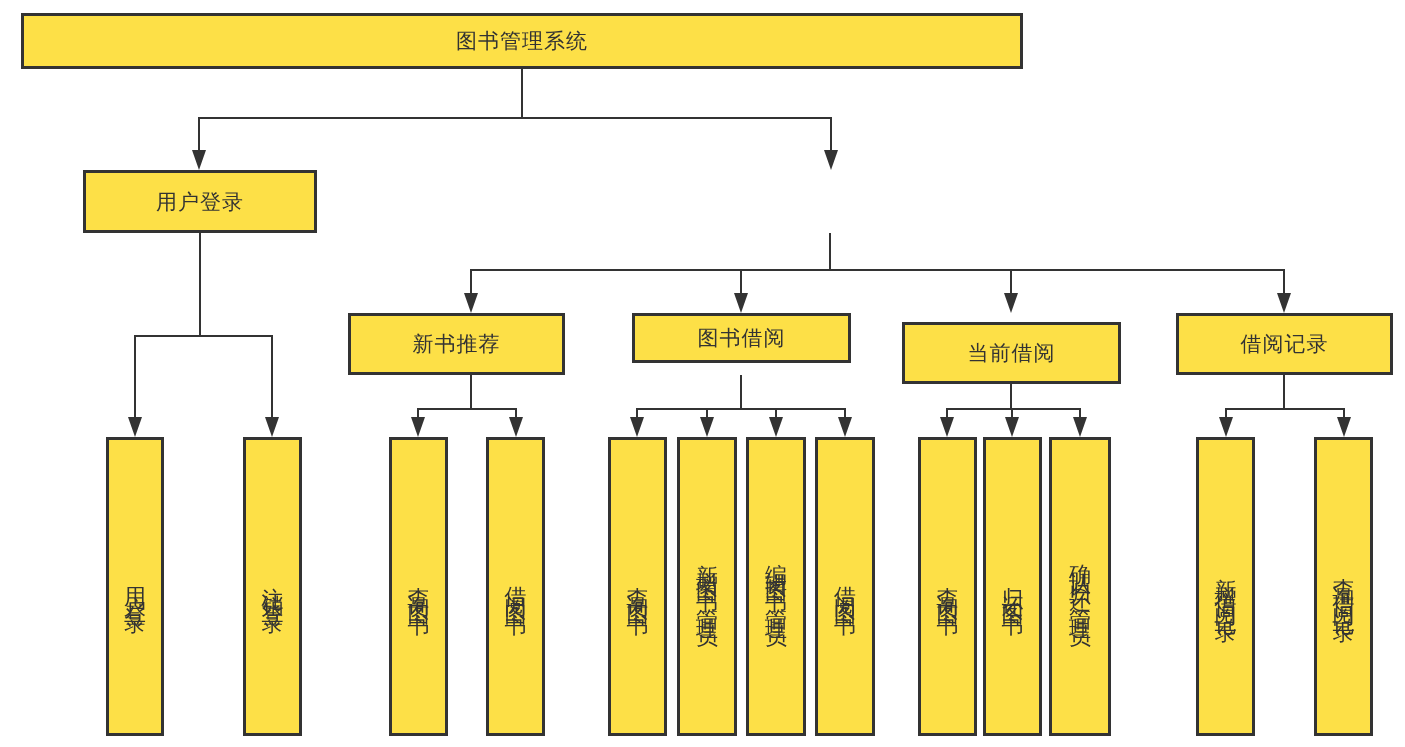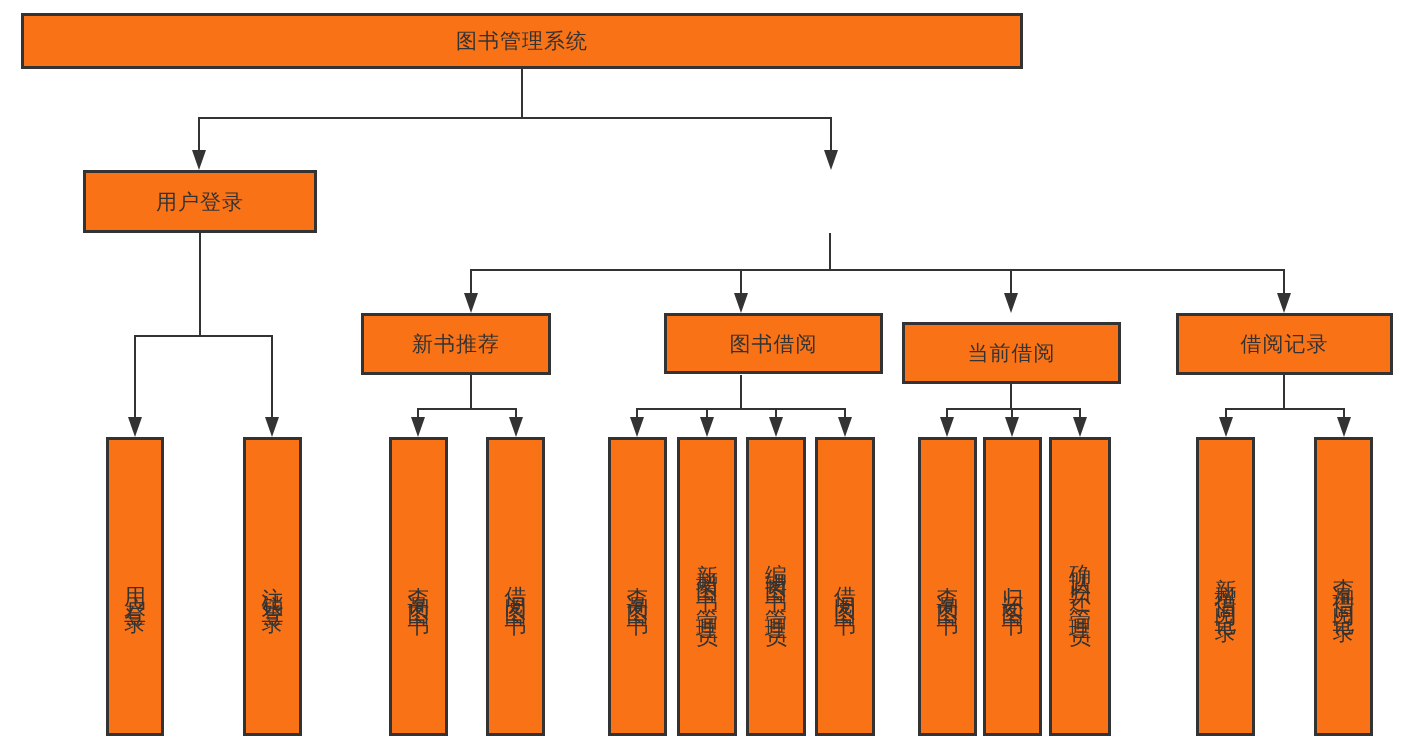--- a/index.html
+++ b/index.html
@@ -11,21 +11,21 @@
   .canvas{
     position:relative;
     width:1405px;
     height:747px;
     background:#ffffff;
     overflow:hidden;
   }
   .box{
     position:absolute;
     box-sizing:border-box;
-    background:#f97316;
+    background:#fde047;
     border:3px solid var(--line);
     display:flex;
     align-items:center;
     justify-content:center;
     color:#333333;
   }
   .hlabel{
     font-size:21px;
     letter-spacing:1px;
     white-space:nowrap;
@@ -130,24 +130,24 @@
   <div class="arrow" style="left:1337px;top:417px"></div>
 
   <div class="box" style="left:21px;top:13px;width:1002px;height:56px">
     <span class="hlabel">图书管理系统</span>
   </div>
 
   <div class="box" style="left:83px;top:170px;width:234px;height:63px">
     <span class="hlabel">用户登录</span>
   </div>
 
-  <div class="box" style="left:361px;top:313px;width:190px;height:62px">
+  <div class="box" style="left:348px;top:313px;width:217px;height:62px">
     <span class="hlabel">新书推荐</span>
   </div>
-  <div class="box" style="left:664px;top:313px;width:219px;height:61px">
+  <div class="box" style="left:632px;top:313px;width:219px;height:50px">
     <span class="hlabel">图书借阅</span>
   </div>
   <div class="box" style="left:902px;top:322px;width:219px;height:62px">
     <span class="hlabel">当前借阅</span>
   </div>
   <div class="box" style="left:1176px;top:313px;width:217px;height:62px">
     <span class="hlabel">借阅记录</span>
   </div>
 
   <div class="box leaf" style="left:106px;top:437px;width:58px;height:299px">

